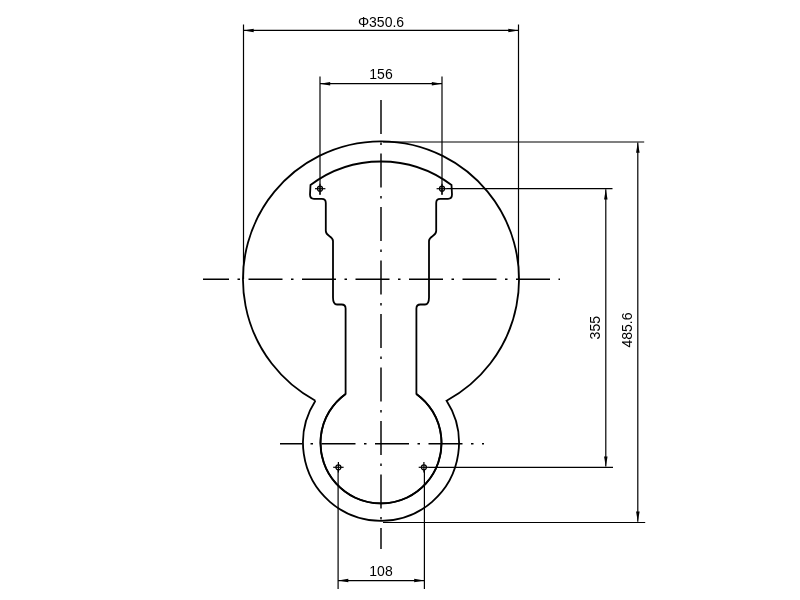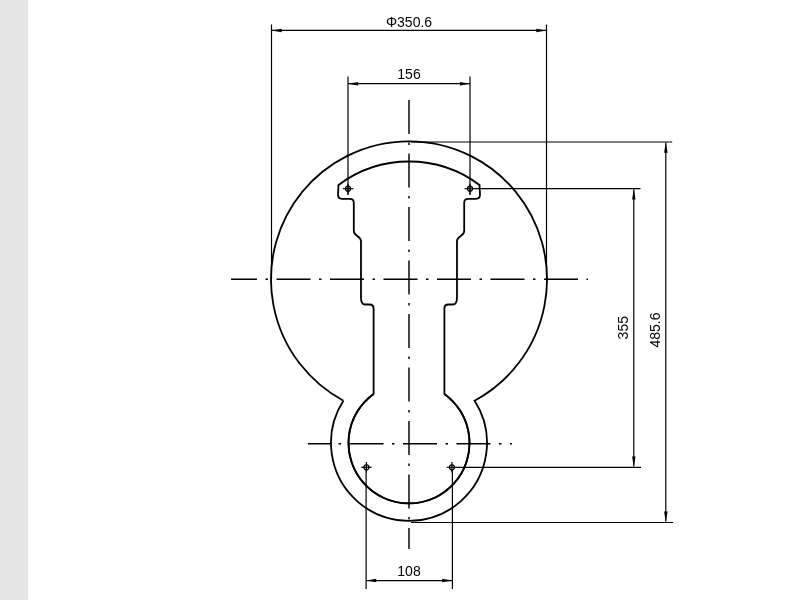--- a/index.html
+++ b/index.html
@@ -1,16 +1,16 @@
 <!DOCTYPE html>
 <html><head>
 <meta charset="utf-8">
 <style>
   html,body{margin:0;padding:0;background:#ffffff;}
-  .wrap{width:768px;height:600px;background:#e5e5e5;padding-left:28px;}
+  .wrap{width:768px;height:600px;background:#e5e5e5;}
   text{font-family:"Liberation Sans", sans-serif;fill:#000;}
 </style>
 </head>
 <body>
 <div class="wrap">
 <svg width="800" height="600" viewBox="0 0 800 600" xmlns="http://www.w3.org/2000/svg">
   <rect x="0" y="0" width="800" height="600" fill="#ffffff"></rect>
 
   <line x1="381" y1="100" x2="381" y2="549" stroke="#000" stroke-width="1.45" stroke-dasharray="34 8.5 2.5 8.5"></line>
 

